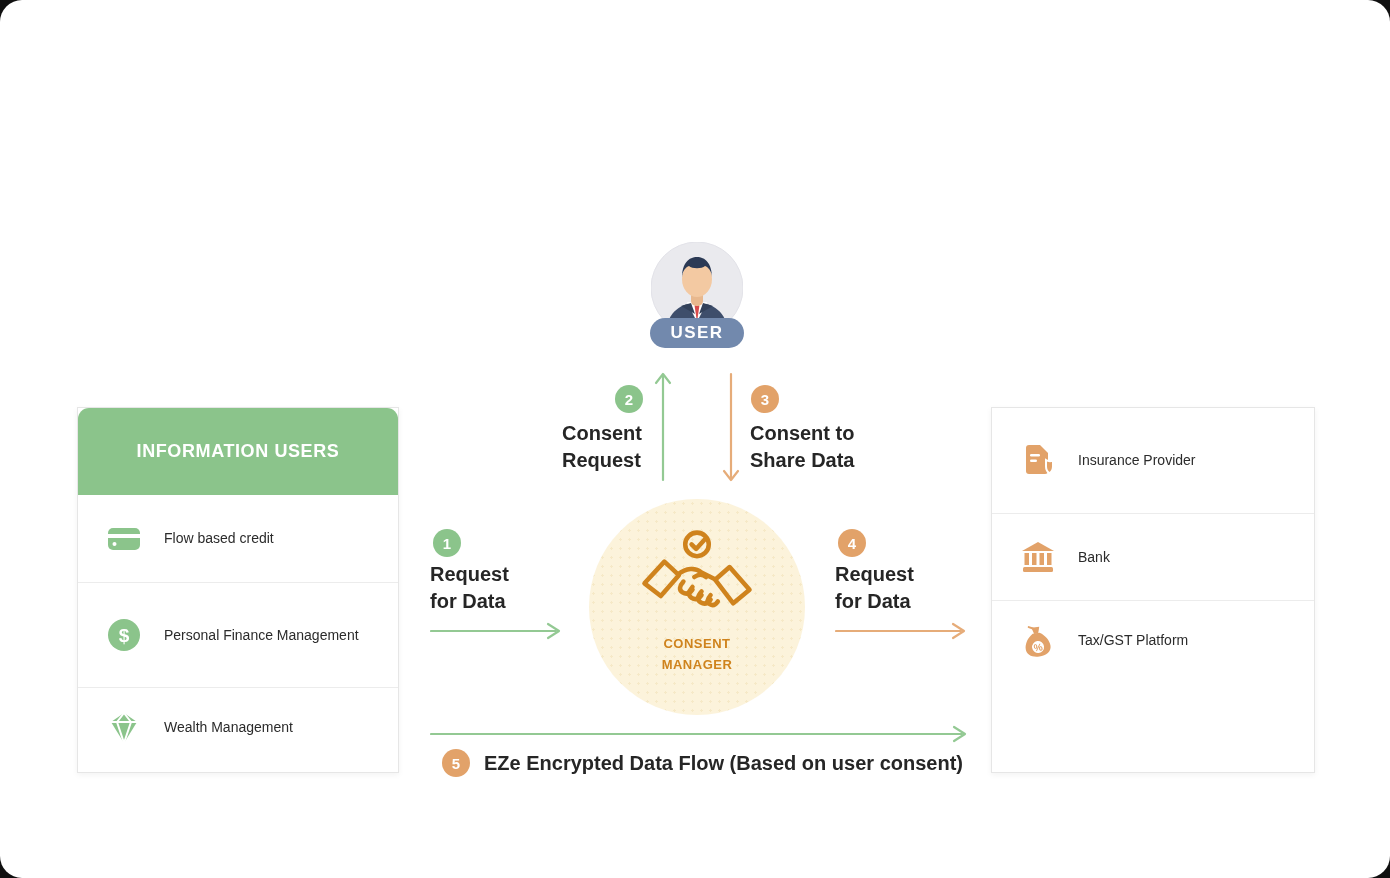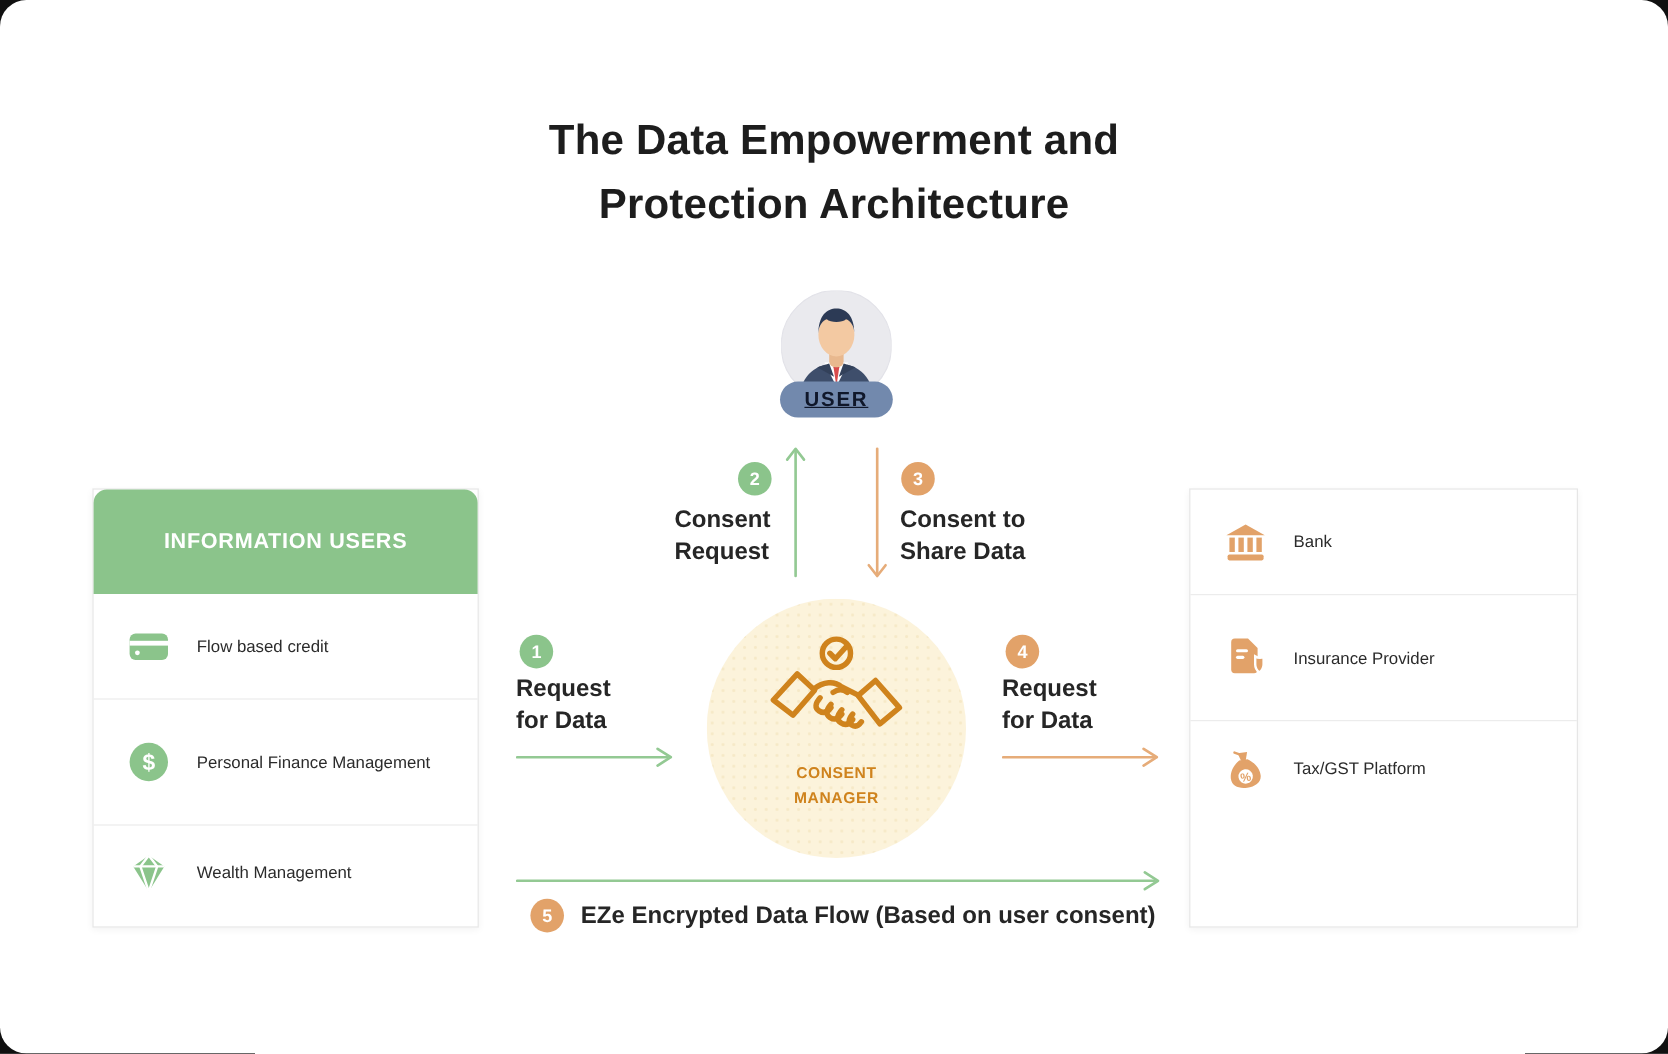--- a/index.html
+++ b/index.html
@@ -15,23 +15,23 @@
   .title {
     position:absolute; top:90px; left:0; right:0;
     text-align:center; font-size:35px; font-weight:700;
     color:#1d1d1d; line-height:54px; letter-spacing:.2px;
   }
 
   
   .avatar { position:absolute; left:651px; top:242px; width:92px; height:92px; }
   .user-badge {
     position:absolute; left:650px; top:318px; width:94px; height:30px;
-    background:#7289AD; border-radius:15px; color:#0f172a;
+    background:#7289AD; border-radius:15px; color:#ffffff;
     font-size:17px; font-weight:700; letter-spacing:1.5px;
-    display:flex; align-items:center; justify-content:center;text-decoration:underline;
+    display:flex; align-items:center; justify-content:center;
   }
 
   
   .num-badge {
     position:absolute; width:28px; height:28px; border-radius:50%;
     color:#fff; font-size:15px; font-weight:700;
     display:flex; align-items:center; justify-content:center;
   }
   .badge-green { background:#8BC48B; }
   .badge-orange { background:#E2A269; }
@@ -87,24 +87,20 @@
   .row-icon { width:36px; height:36px; flex:none; }
   .row-label { font-size:14px; color:#2B2B2B; line-height:29px; }
 
   .avatar svg, .row-icon svg, .consent-icon svg, .arrow svg { display:block; }
 </style>
 </head>
 <body>
 
 <div class="canvas">
 
-  <div class="title">
-    <div>The Data Empowerment and</div>
-    <div>Protection Architecture</div>
-  </div>
 
   <div class="avatar">
     <svg viewBox="0 0 92 92" width="92" height="92">
       <defs>
           <clipPath id="avclip">
             <circle cx="46" cy="46" r="46"></circle>
           </clipPath>
         </defs>
       <circle cx="46" cy="46" r="46" fill="#EAEAEE"></circle>
       <circle cx="46" cy="46" r="46" fill="none" stroke="#E2E2E8" stroke-width="1"></circle>
@@ -222,46 +218,46 @@
             <path d="M18,3 L25,12 L18,33"></path>
           </g>
         </svg>
       </div>
       <div class="row-label">Wealth Management</div>
     </div>
   </div>
 
   <div class="panel panel-right">
 
+    <div class="panel-row row-m">
+      <div class="row-icon">
+        <svg viewBox="0 0 36 36" width="36" height="36">
+          <path d="M9,2 h11 l8,8 v18 a3,3 0 0 1 -3,3 H9 a3,3 0 0 1 -3,-3 V5 a3,3 0 0 1 3,-3 z" fill="#E2A269"></path>
+          <rect x="10" y="11" width="10" height="2.6" rx="1.3" fill="#ffffff"></rect>
+          <rect x="10" y="16.5" width="7" height="2.6" rx="1.3" fill="#ffffff"></rect>
+          <path d="M26,17 c2.3,1.4 4.7,1.4 7,0.6 v6 c0,4.4 -3.5,6.8 -3.5,6.8 s-3.5,-2.4 -3.5,-6.8 z" fill="#E2A269" stroke="#ffffff" stroke-width="2"></path>
+        </svg>
+      </div>
+      <div class="row-label">Insurance Provider</div>
+    </div>
+
     <div class="panel-row row-s">
       <div class="row-icon">
         <svg viewBox="0 0 36 36" width="36" height="36" fill="#E2A269">
           <path d="M18,3 L34,12 L2,12 Z"></path>
           <rect x="4.5" y="14" width="4.5" height="12"></rect>
           <rect x="12" y="14" width="4.5" height="12"></rect>
           <rect x="19.5" y="14" width="4.5" height="12"></rect>
           <rect x="27" y="14" width="4.5" height="12"></rect>
           <rect x="3" y="28" width="30" height="5" rx="1.5"></rect>
         </svg>
       </div>
       <div class="row-label">Bank</div>
     </div>
 
-    <div class="panel-row row-m">
-      <div class="row-icon">
-        <svg viewBox="0 0 36 36" width="36" height="36">
-          <path d="M9,2 h11 l8,8 v18 a3,3 0 0 1 -3,3 H9 a3,3 0 0 1 -3,-3 V5 a3,3 0 0 1 3,-3 z" fill="#E2A269"></path>
-          <rect x="10" y="11" width="10" height="2.6" rx="1.3" fill="#ffffff"></rect>
-          <rect x="10" y="16.5" width="7" height="2.6" rx="1.3" fill="#ffffff"></rect>
-          <path d="M26,17 c2.3,1.4 4.7,1.4 7,0.6 v6 c0,4.4 -3.5,6.8 -3.5,6.8 s-3.5,-2.4 -3.5,-6.8 z" fill="#E2A269" stroke="#ffffff" stroke-width="2"></path>
-        </svg>
-      </div>
-      <div class="row-label">Insurance Provider</div>
-    </div>
-
     <div class="panel-row row-e">
       <div class="row-icon">
         <svg viewBox="0 0 36 36" width="36" height="36">
           <g transform="rotate(-8 18 20)">
             <path d="M14,10 C8.5,13.5 5,19 5,24.5 C5,30.5 10.5,33.5 17.5,33.5 C24.5,33.5 30,30.5 30,24.5 C30,19 26.5,13.5 21,10 Z" fill="#E2A269"></path>
             <path d="M13.5,4 h8 l-2,6.5 h-4 z" fill="#E2A269"></path>
             <path d="M11,3 l4,2" stroke="#E2A269" stroke-width="2" stroke-linecap="round" fill="none"></path>
             <circle cx="17.5" cy="24" r="6" fill="#ffffff"></circle>
             <text x="17.5" y="28" text-anchor="middle" font-size="10" font-weight="bold" fill="#E2A269" font-family="'Liberation Sans','DejaVu Sans',sans-serif">%</text>
           </g>

